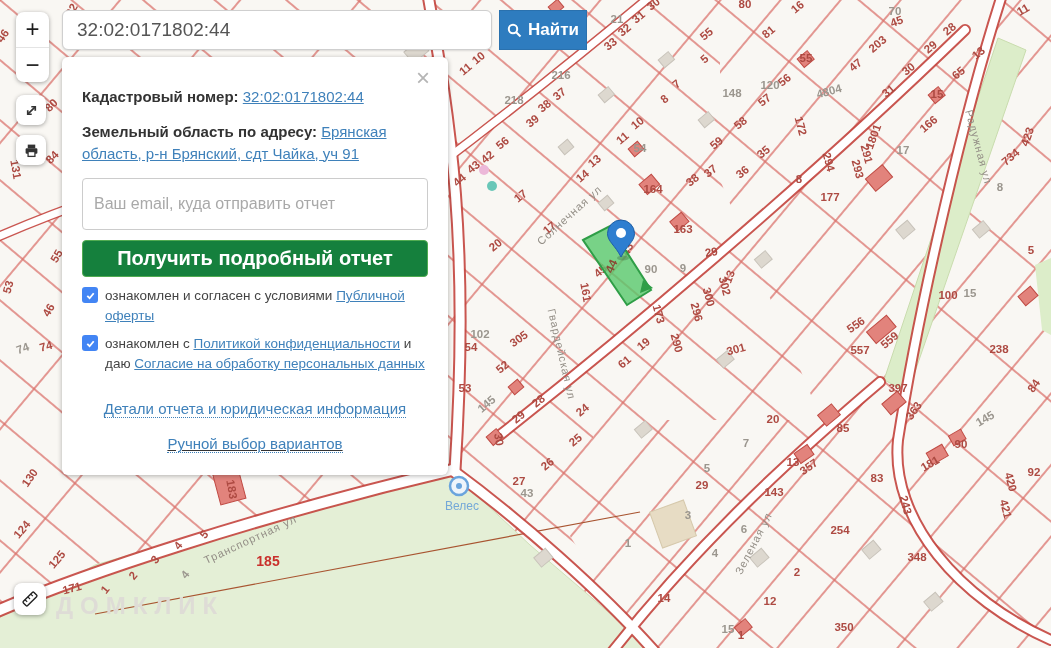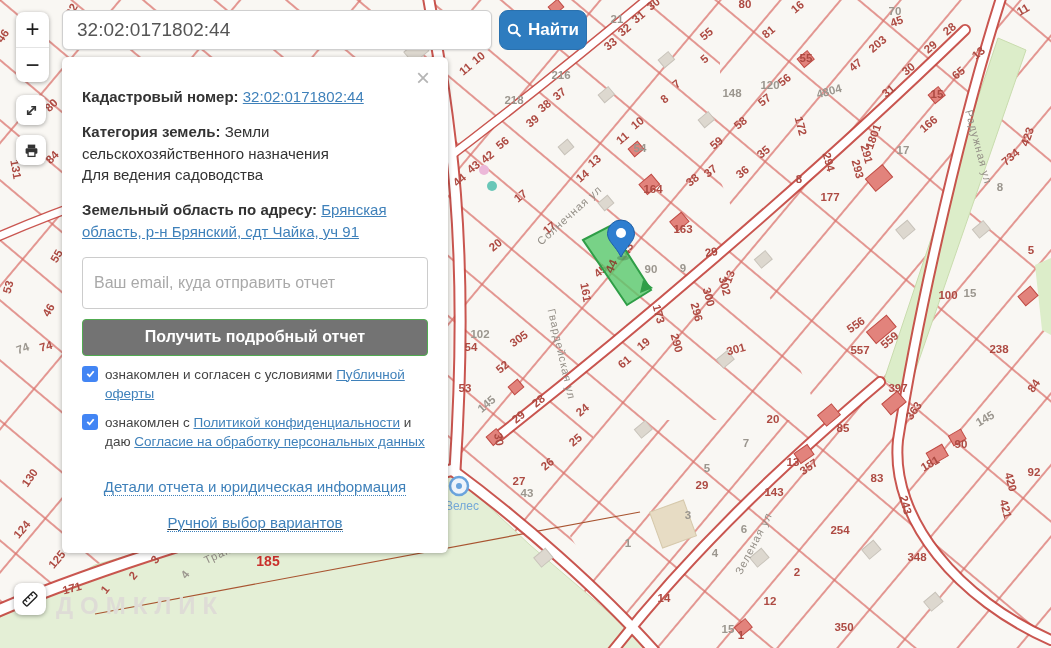--- a/index.html
+++ b/index.html
@@ -27,38 +27,38 @@
   #fs-btn{left:16px;top:95px;}
   #print-btn{left:16px;top:135px;}
   #ruler-btn{left:14px;top:583px;width:32px;height:32px;}
 
   
   .searchbar{position:absolute;left:62px;top:10px;display:flex;}
   .searchbar input{width:400px;height:38px;border:1px solid #cfcfcf;border-radius:6px;
        padding:0 14px;font-size:19px;color:#555;font-family:inherit;outline:none;
        box-shadow:0 1px 2px rgba(0,0,0,.12);background:#fff;}
   .btn-find{margin-left:7px;width:88px;height:40px;background:#2e7cbf;border:1px solid #2a71ae;
-       border-radius:9px;color:#fff;font-size:17px;font-weight:bold;font-family:inherit;
+       border-radius:0;color:#fff;font-size:17px;font-weight:bold;font-family:inherit;
        display:flex;align-items:center;justify-content:center;gap:6px;cursor:pointer;}
 
   
   .panel{position:absolute;left:62px;top:57px;width:386px;background:#fff;border-radius:6px;
        box-shadow:0 1px 5px rgba(0,0,0,.3);padding:16px 20px 20px;box-sizing:border-box;
        font-size:15px;color:#333;line-height:1.45;}
   .panel .close{position:absolute;right:12px;top:8px;font-size:24px;color:#b5b5b5;
        background:none;border:none;cursor:pointer;line-height:1;font-family:inherit;}
   .panel b{color:#333;}
   .panel a{color:#3f81ba;text-decoration:underline;cursor:pointer;}
   .row{margin-top:13px;}
   .row:first-child{margin-top:0;}
   .email{margin-top:14px;width:100%;height:52px;border:1px solid #ccc;border-radius:4px;
        padding:0 11px;box-sizing:border-box;font-size:16px;color:#444;font-family:inherit;}
   .email::placeholder{color:#a9a9a9;}
-  .btn-report{margin-top:10px;width:100%;height:37px;background:#737373;border:1px solid #51ab51;
-       border-radius:4px;color:#fff;font-size:16px;font-weight:bold;font-family:inherit;cursor:pointer;}
+  .btn-report{margin-top:10px;width:100%;height:37px;background:#15803d;border:1px solid #51ab51;
+       border-radius:4px;color:#fff;font-size:20px;font-weight:bold;font-family:inherit;cursor:pointer;}
   .agree{margin-top:9px;font-size:13.5px;color:#444;display:flex;gap:7px;line-height:1.45;}
   .agree .cb{flex:0 0 auto;width:16px;height:16px;margin-top:1px;background:#4285f4;
        border-radius:3px;display:flex;align-items:center;justify-content:center;cursor:pointer;}
   .centerlink{text-align:center;margin-top:24px;}
   .centerlink.second{margin-top:14px;text-decoration:underline;}
   .centerlink a{text-decoration:none;border-bottom:1px dotted #3f81ba;}
 </style>
 </head>
 <body>
 
@@ -393,25 +393,20 @@
 </div>
 
 <div class="panel">
   <button class="close">×</button>
 
   <div class="row">
     <b>Кадастровый номер:</b>
     <a>32:02:0171802:44</a>
   </div>
 
-  <div class="row">
-    <b>Категория земель:</b>
-    <span>Земли сельскохозяйственного назначения</span><br>
-    <span>Для ведения садоводства</span>
-  </div>
 
   <div class="row">
     <b>Земельный область по адресу:</b>
     <a>Брянская область, р-н Брянский, сдт Чайка, уч 91</a>
   </div>
 
 
   <input class="email" type="text" placeholder="Ваш email, куда отправить отчет" style="">
 
   <button class="btn-report">Получить подробный отчет</button>

